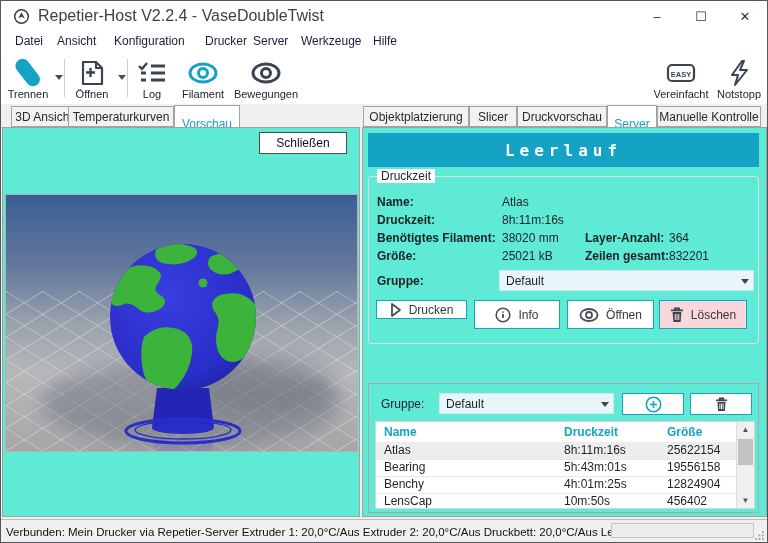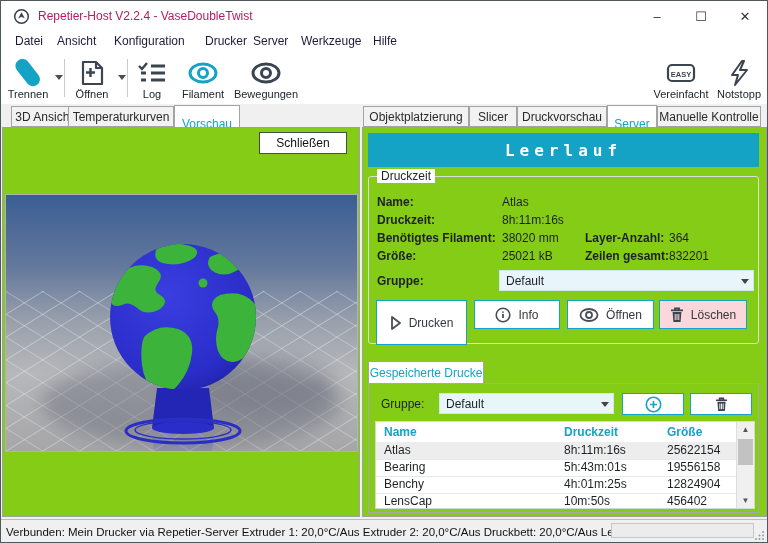--- a/index.html
+++ b/index.html
@@ -2,21 +2,21 @@
 <html><head>
 <meta charset="utf-8">
 <style>
   html,body{margin:0;padding:0;background:#cfd3d8;}
   .win{position:relative;width:766px;height:541px;border:1px solid #50585f;background:#fff;
        font-family:"Liberation Sans",sans-serif;overflow:hidden;}
   .abs{position:absolute;}
   
   .titlebar{left:0;top:0;right:0;height:30px;background:#fff;display:flex;align-items:center;}
   .app-icon{margin-left:12px;width:17px;height:17px;flex:0 0 auto;}
-  .title-text{margin-left:8px;font-size:12px;color:#be185d;}
+  .title-text{margin-left:8px;font-size:16px;color:#404040;}
   .win-controls{margin-left:auto;display:flex;height:30px;}
   .win-btn{width:44px;height:30px;display:flex;align-items:center;justify-content:center;
            color:#333;font-size:13px;cursor:default;}
   
   .menubar{left:0;top:30px;right:0;height:22px;background:#fff;font-size:12px;color:#1c1c3a;}
   .menu-item{position:absolute;top:3px;}
   
   .toolbar{left:0;top:52px;right:0;height:51px;background:#fff;border-bottom:1px solid #e6e6e6;}
   .titem{position:absolute;top:3px;height:44px;display:flex;flex-direction:column;align-items:center;
          justify-content:flex-end;font-size:11px;color:#20262e;}
@@ -25,21 +25,21 @@
   .tdrop{position:absolute;top:22px;width:0;height:0;border-left:4px solid transparent;
          border-right:4px solid transparent;border-top:5px solid #4a4f57;}
   
   .mainbg{left:0;top:103px;right:0;height:416px;background:#f0f0f0;}
   
   .tab{position:absolute;top:0;height:21px;border:1px solid #a3a3a3;background:#f2f2f2;color:#2a2a2a;
        font-size:12px;display:flex;align-items:center;justify-content:center;box-sizing:border-box;}
   .tab.sel{background:#fff;border-bottom:1px solid #fff;height:38px;top:-1px;color:var(--accent);}
   .tabstrip{position:absolute;height:22px;}
   
-  .panel{position:absolute;background:#84cc16;border:1px solid #a0a0a0;box-sizing:border-box;}
+  .panel{position:absolute;background:#5eead4;border:1px solid #a0a0a0;box-sizing:border-box;}
   .btn-plain{position:absolute;background:#fff;border:1px solid #4a4a4a;font-size:12px;color:#111;
              display:flex;align-items:center;justify-content:center;box-sizing:border-box;}
   
   .viewport{position:absolute;border:1px solid #aeb3b8;box-sizing:border-box;}
   
   .state-header{position:absolute;background:var(--accent);color:#fff;display:flex;align-items:center;
                 justify-content:center;font-family:"DejaVu Sans Mono",monospace;font-weight:bold;
                 font-size:16px;letter-spacing:5px;}
   
   .grpbox{position:absolute;border:1px solid #dcdcdc;border-radius:3px;box-sizing:border-box;}
@@ -287,21 +287,21 @@
     <span class="fvalue" style="left:139px;top:121px">25021 kB</span>
     <span class="flabel" style="left:222px;top:121px">Zeilen gesamt:</span>
     <span class="fvalue" style="left:306px;top:121px">832201</span>
 
     <span class="flabel" style="left:14px;top:146px">Gruppe:</span>
     <div class="dropdown" style="left:136px;top:142px;width:255px;height:21px">
       <span>Default</span>
       <span class="dd-arrow"></span>
     </div>
 
-    <div class="act-btn" style="left:13px;top:172px;width:91px;height:45px">
+    <div class="act-btn" style="left:13px;top:172px;width:91px;height:19px">
       <svg width="12" height="14" viewBox="0 0 12 14">
         <path d="M2 1 L10 7 L2 13 Z" fill="none" stroke="#4a4f57" stroke-width="1.8" stroke-linejoin="round"></path>
       </svg>
       <span>Drucken</span>
     </div>
     <div class="act-btn" style="left:111px;top:172px;width:86px;height:29px">
       <svg width="16" height="16" viewBox="0 0 16 16">
         <circle cx="8" cy="8" r="6.8" fill="none" stroke="#4a4f57" stroke-width="1.6"></circle>
         <path d="M8 7 v4 M8 4.6 v1.2" stroke="#4a4f57" stroke-width="1.8"></path>
       </svg>
@@ -316,23 +316,20 @@
     </div>
     <div class="act-btn danger" style="left:296px;top:172px;width:88px;height:29px">
       <svg width="14" height="16" viewBox="0 0 14 16">
         <path d="M1 3.4 h12 M5 3 v-1.6 h4 V3" fill="none" stroke="#3b4451" stroke-width="1.8"></path>
         <path d="M2.6 5 h8.8 l-0.8 10 h-7.2 z" fill="#3b4451"></path>
         <path d="M5.2 7 v6 M7 7 v6 M8.8 7 v6" stroke="#f9d7da" stroke-width="1"></path>
       </svg>
       <span>Löschen</span>
     </div>
 
-    <div class="tab sel" style="left:5px;top:233px;width:116px;height:23px">
-      <span>Gespeicherte Drucke</span>
-    </div>
     <div class="panel" style="left:5px;top:255px;width:391px;height:130px;border-color:#a8a8a8">
       <span class="fvalue" style="left:12px;top:13px">Gruppe:</span>
       <div class="dropdown" style="left:70px;top:9px;width:175px;height:21px">
         <span>Default</span>
         <span class="dd-arrow"></span>
       </div>
       <div class="act-btn" style="left:253px;top:9px;width:62px;height:22px">
         <svg width="17" height="17" viewBox="0 0 17 17">
           <circle cx="8.5" cy="8.5" r="7.2" fill="none" stroke="#14a3c5" stroke-width="1.6"></circle>
           <path d="M8.5 5 v7 M5 8.5 h7" stroke="#14a3c5" stroke-width="1.6"></path>

